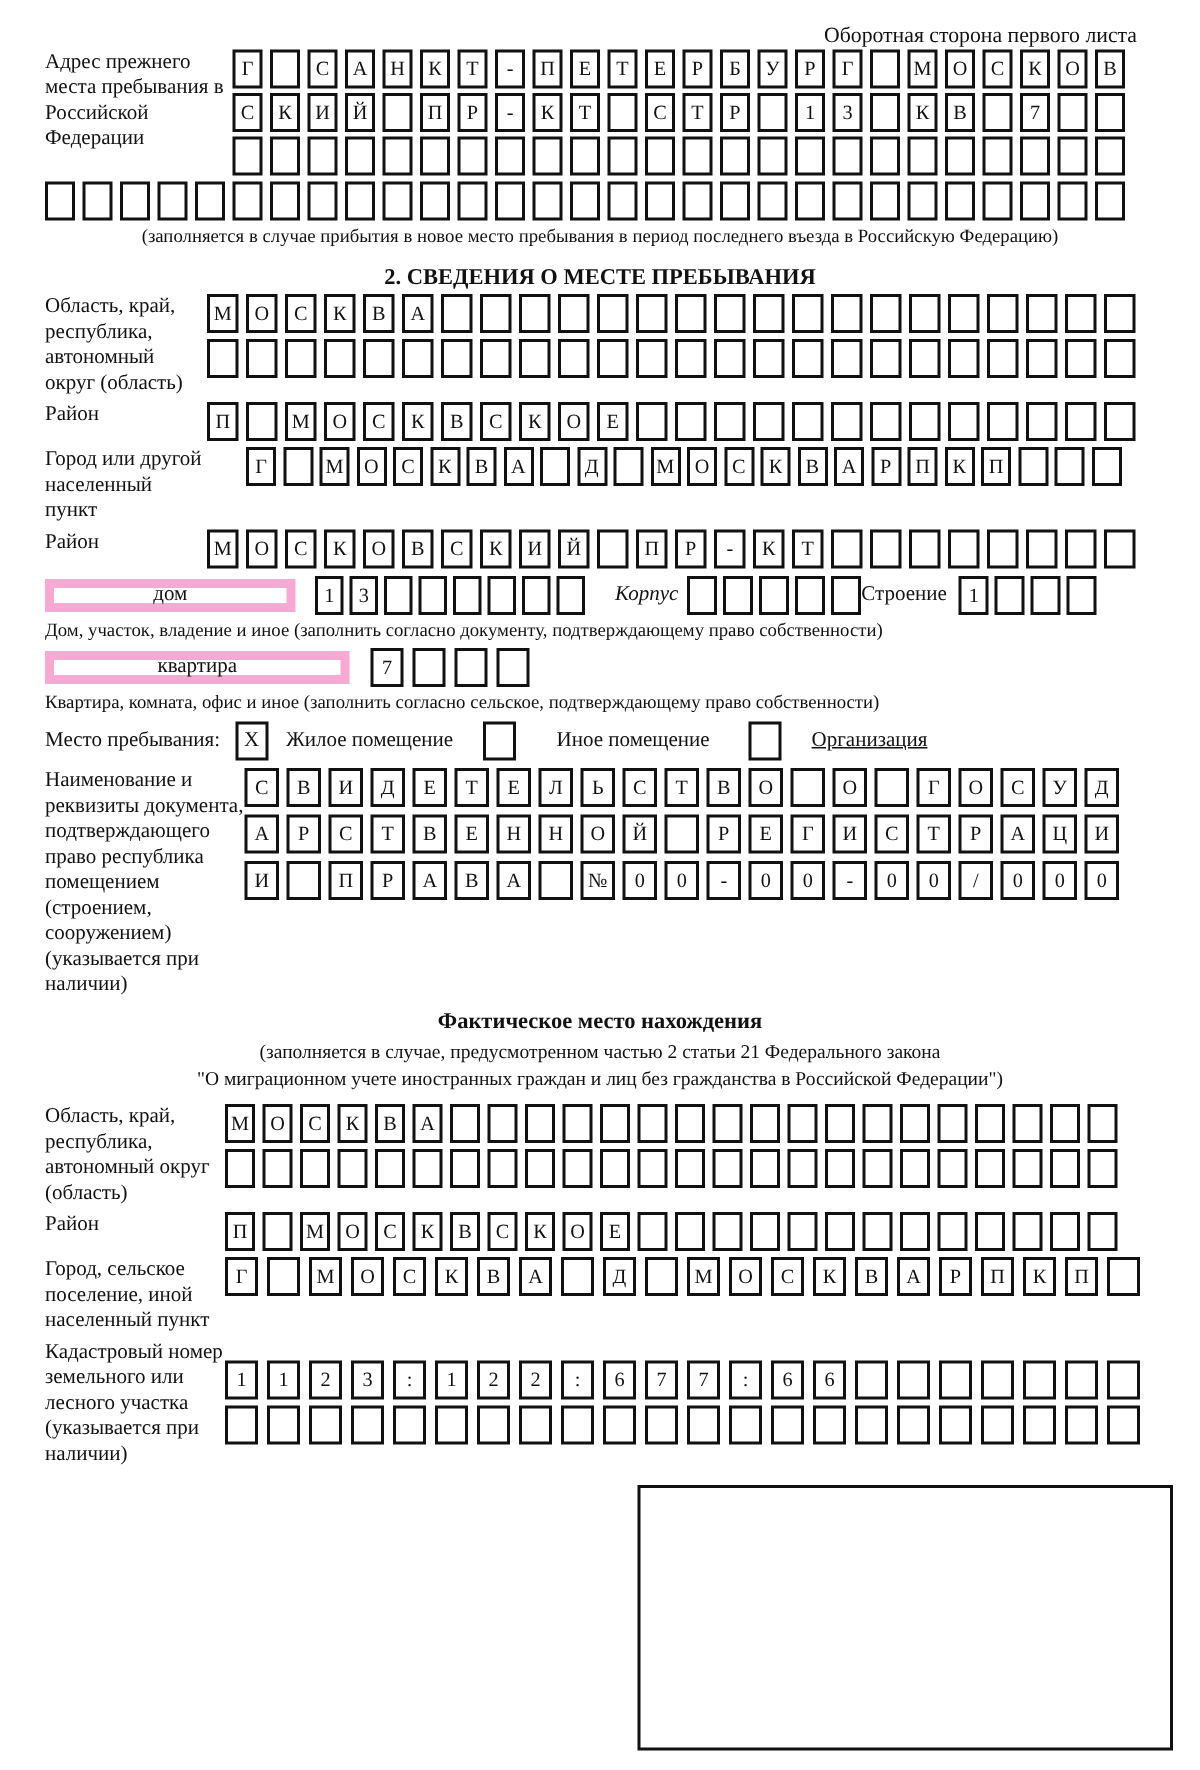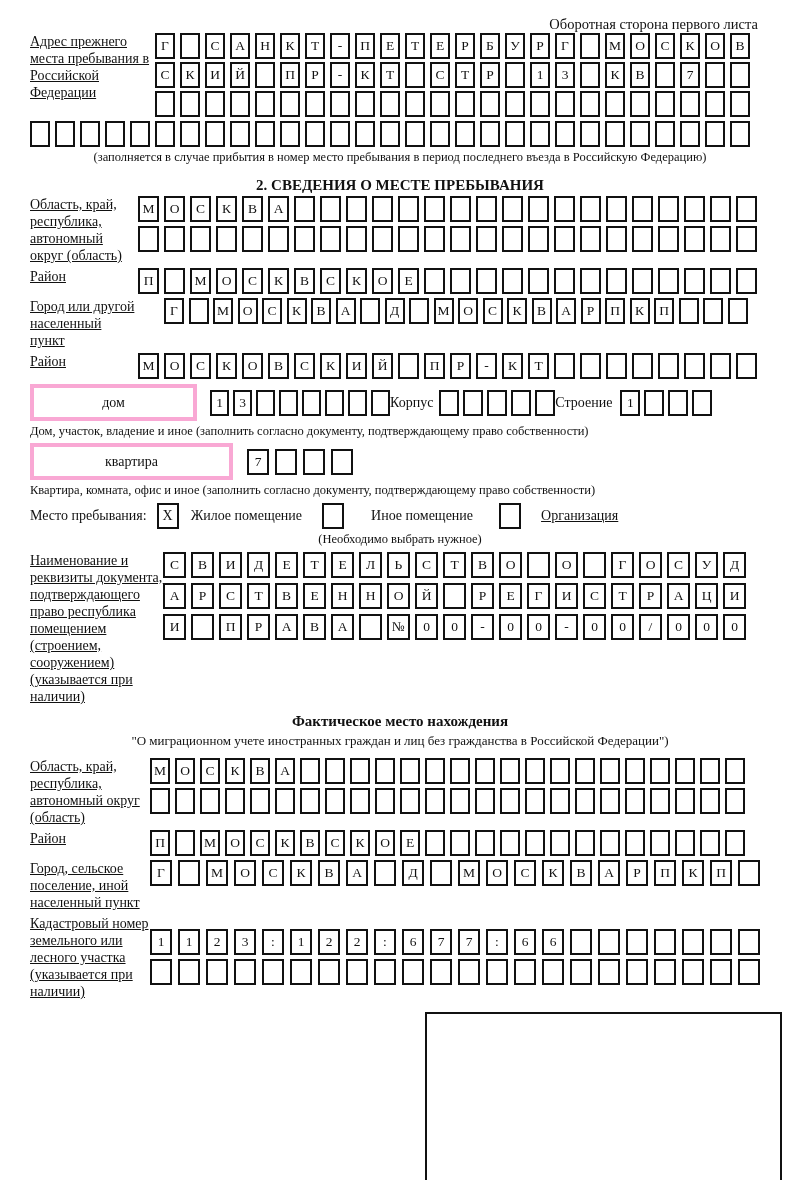--- a/index.html
+++ b/index.html
@@ -7,21 +7,21 @@
   body {
     width:800px; height:1180px;
     font-family:"Liberation Serif", serif;
     color:#111;
   }
   .page { width:800px; padding:16px 30px 0 30px; }
 
   .header-note { text-align:right; font-size:14.5px; padding-right:12px; margin-bottom:0; }
 
   .field { display:flex; align-items:flex-start; }
-  .flabel { font-size:14px; line-height:17px; flex-shrink:0;text-decoration:underline; }
+  .flabel { font-size:14px; line-height:17px; flex-shrink:0; }
   .w125 { width:125px; }
   .w108 { width:108px; }
   .w120 { width:120px; }
   .w133 { width:133px; }
 
   .rows { display:flex; flex-direction:column; }
   .g3 > .cellrow + .cellrow { margin-top:3px; }
   .g4 > .cellrow + .cellrow { margin-top:4px; }
   .g5 > .cellrow + .cellrow { margin-top:5px; }
 
@@ -47,21 +47,21 @@
 
   .h-bold { text-align:center; font-size:15px; font-weight:bold; margin-top:12px; margin-bottom:2px; }
 
   .mt4 { margin-top:4px; } .mt5 { margin-top:5px; }
   .mt8 { margin-top:8px; }
 
   .indent26 { margin-left:26px; }
 
   .inline-row { display:flex; align-items:center; }
   .wide-box {
-    border:4px solid #f9a8d4; height:37px; flex-shrink:0;
+    border:6px solid #f9a8d4; height:22px; flex-shrink:0;
     display:flex; align-items:center; justify-content:center; font-size:14px;
   }
   .dom-box { width:167px; }
   .kv-box  { width:203px; }
   .inl-label { font-size:14px; white-space:nowrap; }
 
   .checkbox {
     width:22px; height:26px; border:2px solid #111; flex-shrink:0;
     display:flex; align-items:center; justify-content:center; font-size:14px;
   }
@@ -187,21 +187,21 @@
       <span class="cell"></span>
       <span class="cell"></span>
       <span class="cell"></span>
       <span class="cell"></span>
       <span class="cell"></span>
       <span class="cell"></span>
       <span class="cell"></span>
       <span class="cell"></span>
       <span class="cell"></span>
     </div>
-  <div class="caption center">(заполняется в случае прибытия в номер место пребывания в период последнего въезда в Российскую Федерацию)</div>
+  <div class="caption center">(заполняется в случае прибытия в новое место пребывания в период последнего въезда в Российскую Федерацию)</div>
 
   <div class="h-bold">2. СВЕДЕНИЯ О МЕСТЕ ПРЕБЫВАНИЯ</div>
 
   <div class="field">
     <div class="flabel w108">Область, край, республика, автономный округ (область)</div>
     <div class="rows g4 cr-24b">
       <div class="cellrow">
           <span class="cell">М</span>
           <span class="cell">О</span>
           <span class="cell">С</span>
@@ -351,21 +351,21 @@
     <div class="cellrow cr-dom" style="margin-left:13px;">
         <span class="cell">1</span>
         <span class="cell">3</span>
         <span class="cell"></span>
         <span class="cell"></span>
         <span class="cell"></span>
         <span class="cell"></span>
         <span class="cell"></span>
         <span class="cell"></span>
       </div>
-    <div class="inl-label" style="margin-left:0;">Корпус</div>
+    <div class="inl-label" style="margin-left:20px;font-style:italic;">Корпус</div>
     <div class="cellrow cr-sm" style="margin-left:6px;">
         <span class="cell"></span>
         <span class="cell"></span>
         <span class="cell"></span>
         <span class="cell"></span>
         <span class="cell"></span>
       </div>
     <div class="inl-label" style="">Строение</div>
     <div class="cellrow cr-sm" style="margin-left:8px;">
         <span class="cell">1</span>
@@ -378,32 +378,31 @@
 
   <div class="inline-row mt4">
     <div class="wide-box kv-box">квартира</div>
     <div class="cellrow cr-kv" style="margin-left:14px;">
         <span class="cell">7</span>
         <span class="cell"></span>
         <span class="cell"></span>
         <span class="cell"></span>
       </div>
   </div>
-  <div class="caption">Квартира, комната, офис и иное (заполнить согласно документу, подтверждающему право собственности)</div>
+  <div class="caption">Квартира, комната, офис и иное (заполнить согласно сельское, подтверждающему право собственности)</div>
 
   <div class="inline-row mt5">
     <div class="inl-label">Место пребывания:</div>
     <div class="checkbox" style="margin-left:10px;">X</div>
     <div class="inl-label" style="margin-left:12px;">Жилое помещение</div>
     <div class="checkbox" style="margin-left:20px;"></div>
     <div class="inl-label" style="margin-left:27px;">Иное помещение</div>
     <div class="checkbox" style="margin-left:26px;"></div>
     <div class="inl-label" style="margin-left:20px;text-decoration:underline;">Организация</div>
   </div>
-  <div class="caption center">(Необходимо выбрать нужное)</div>
 
   <div class="field mt5">
     <div class="flabel w133">Наименование и реквизиты документа, подтверждающего право республика помещением (строением, сооружением) (указывается при наличии)</div>
     <div class="rows g5 cr-doc">
       <div class="cellrow">
           <span class="cell">С</span>
           <span class="cell">В</span>
           <span class="cell">И</span>
           <span class="cell">Д</span>
           <span class="cell">Е</span>
@@ -467,20 +466,21 @@
           <span class="cell">0</span>
           <span class="cell">/</span>
           <span class="cell">0</span>
           <span class="cell">0</span>
           <span class="cell">0</span>
         </div>
     </div>
   </div>
 
   <div class="h-bold mt8">Фактическое место нахождения</div>
+  <div class="fact-note">(заполняется в случае, предусмотренном частью 2 статьи 21 Федерального закона</div>
   <div class="fact-note" style="margin-top:0;">"О миграционном учете иностранных граждан и лиц без гражданства в Российской Федерации")</div>
 
   <div class="field mt8">
     <div class="flabel w120">Область, край, республика, автономный округ (область)</div>
     <div class="rows g4">
       <div class="cellrow">
           <span class="cell">М</span>
           <span class="cell">О</span>
           <span class="cell">С</span>
           <span class="cell">К</span>

